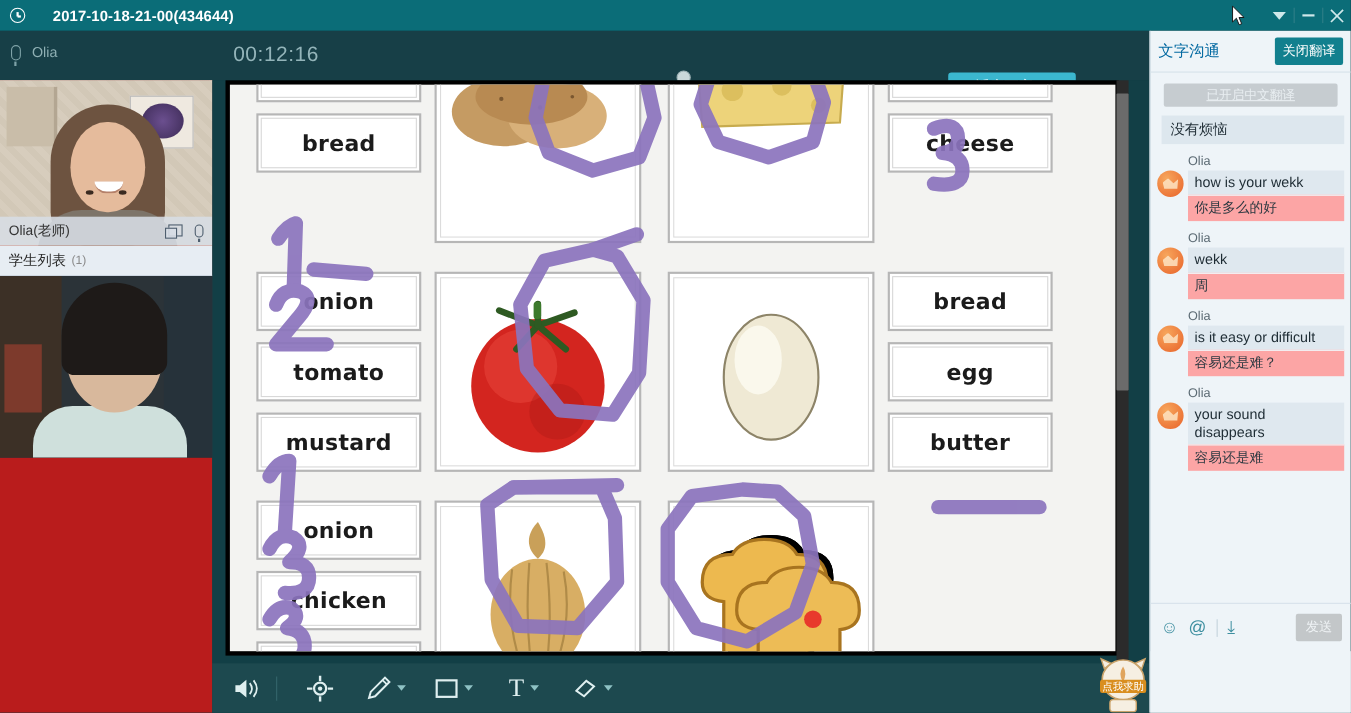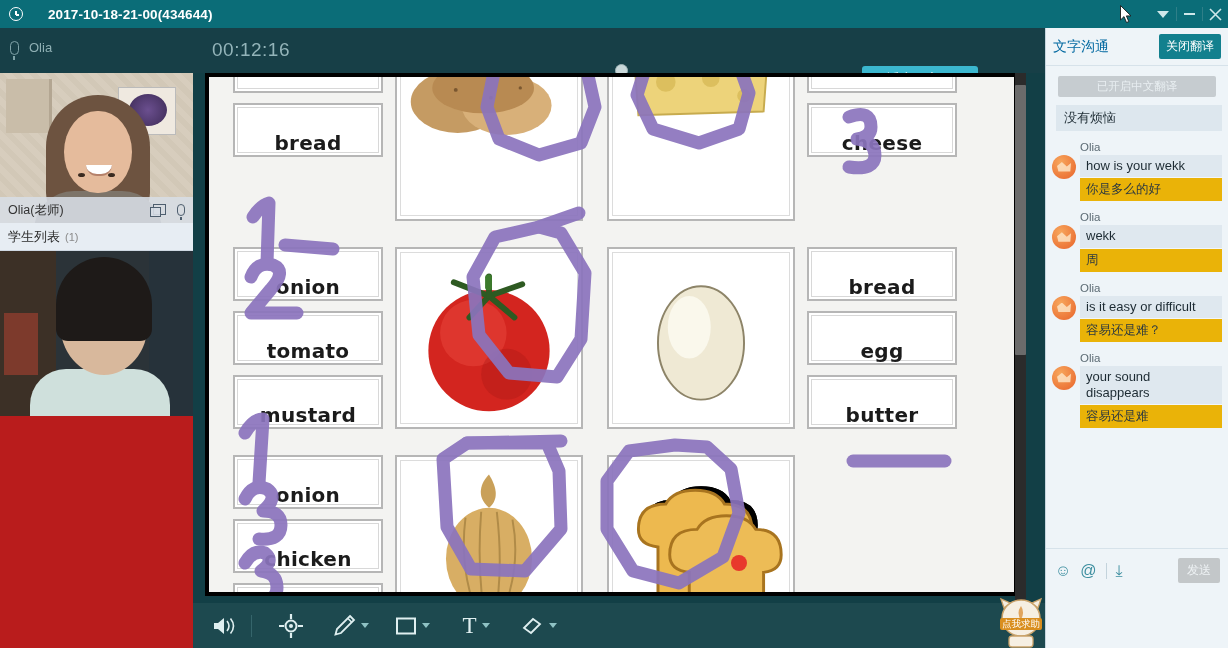--- a/index.html
+++ b/index.html
@@ -93,21 +93,21 @@
   .board-outer { position:absolute; left:193px; top:73px; width:852px; height:530px;
     background:#123f46; }
   .board-frame { position:absolute; left:12px; top:0px; width:812px; height:523px;
     background:#000; padding:4px 3px 4px 4px; }
   .board { position:relative; width:100%; height:100%; background:#f3f3f1; overflow:hidden; }
   .sheet { position:absolute; left:18px; top:-38px; width:748px; }
   .grid-row { display:flex; margin-bottom:26px; }
   .half { display:flex; width:374px; }
   .wordcol { width:162px; display:flex; flex-direction:column; gap:10px; padding:0 6px; }
   .wordbox { height:54px; border:2px solid #b6b6b6; background:#fff; position:relative;
-    display:flex; align-items:flex-end; justify-content:center; }
+    display:flex; align-items:center; justify-content:center; }
   .wordbox:after { content:""; position:absolute; inset:2px; border:1px solid #d8d8d8; }
   .wordbox span { font-family:"DejaVu Sans",sans-serif; font-size:20px; font-weight:bold;
     color:#1b1b1b; letter-spacing:.3px; position:relative; z-index:2; }
   .piccol { width:200px; padding:0 6px; }
   .picbox { height:182px; border:2px solid #b6b6b6; background:#fff; position:relative; }
   .picbox:after { content:""; position:absolute; inset:3px; border:1px solid #dcdcdc; }
 
   
   .ink { position:absolute; pointer-events:none; left:0; top:0; width:100%; height:100%; z-index:9; }
 
@@ -131,31 +131,31 @@
   
   .chat { position:absolute; left:1045px; top:28px; width:183px; height:620px;
     background:#eef4f8; border-left:1px solid #c6d5de; }
   .chat-hd { height:38px; display:flex; align-items:center; padding:0 7px;
     border-bottom:1px solid #d6e2ea; }
   .chat-hd .t { font-size:14px; color:#0369a1; }
   .chat-hd .btn { margin-left:auto; background:#12808e; color:#fff; font-size:12px;
     padding:4px 7px; border-radius:2px; }
   .chat-body { position:relative; height:487px; padding:8px 6px 0 6px; overflow:hidden; }
   .sysnote { background:#c6ccd0; color:#e8eef1; font-size:11.5px; text-align:center;
-    padding:3px 0; border-radius:2px; margin:2px 6px 8px 6px; }
+    padding:3px 0; border-radius:2px; margin:2px 6px 8px 6px;text-decoration:underline; }
   .firstline { background:#dde7ee; font-size:13px; color:#24323a; padding:4px 8px; margin:0 0 10px 4px; }
   .msg { display:flex; margin-bottom:10px; }
   .msg .av { width:24px; height:24px; border-radius:50%; flex:0 0 auto; margin-top:14px;
     background:radial-gradient(circle at 35% 30%,#f7a65c,#e8632a); position:relative; }
   .msg .av:after { content:""; position:absolute; left:5px; top:7px; width:14px; height:10px;
     background:#fde3c2; clip-path:polygon(0 40%,35% 0,70% 45%,100% 10%,95% 95%,10% 95%); opacity:.85; }
   .msg .bubbles { flex:1; margin-left:4px; }
   .msg .who { font-size:11.5px; color:#5b6a73; margin-bottom:2px; }
   .msg .en { background:#dfe8ef; font-size:13px; color:#1d2b33; padding:3px 6px; line-height:1.25; }
-  .msg .zh { background:#eab308; font-size:12.5px; color:#2b3840; padding:3px 6px;
+  .msg .zh { background:#fca5a5; font-size:12.5px; color:#2b3840; padding:3px 6px;
     border-top:1px solid #f2f6f9; }
   .chat-tools { position:absolute; top:520px; left:0; width:183px; height:44px;
     border-top:1px solid #d6e2ea; display:flex; align-items:center; padding:0 9px; }
   .ct-ic { color:#3e8fa0; font-size:16px; margin-right:9px; }
   .ct-sep { width:1px; height:16px; background:#c3d3dc; margin-right:9px; }
   .sendbtn { margin-left:auto; background:#c3c7c9; color:#eef2f4; font-size:12px;
     padding:4px 9px; border-radius:2px; }
   .chat-input { position:absolute; top:564px; left:0; width:183px; height:56px; background:#eef4f8; }
 
   .ptr { position:absolute; left:1120px; top:5px; width:13px; height:19px; }

